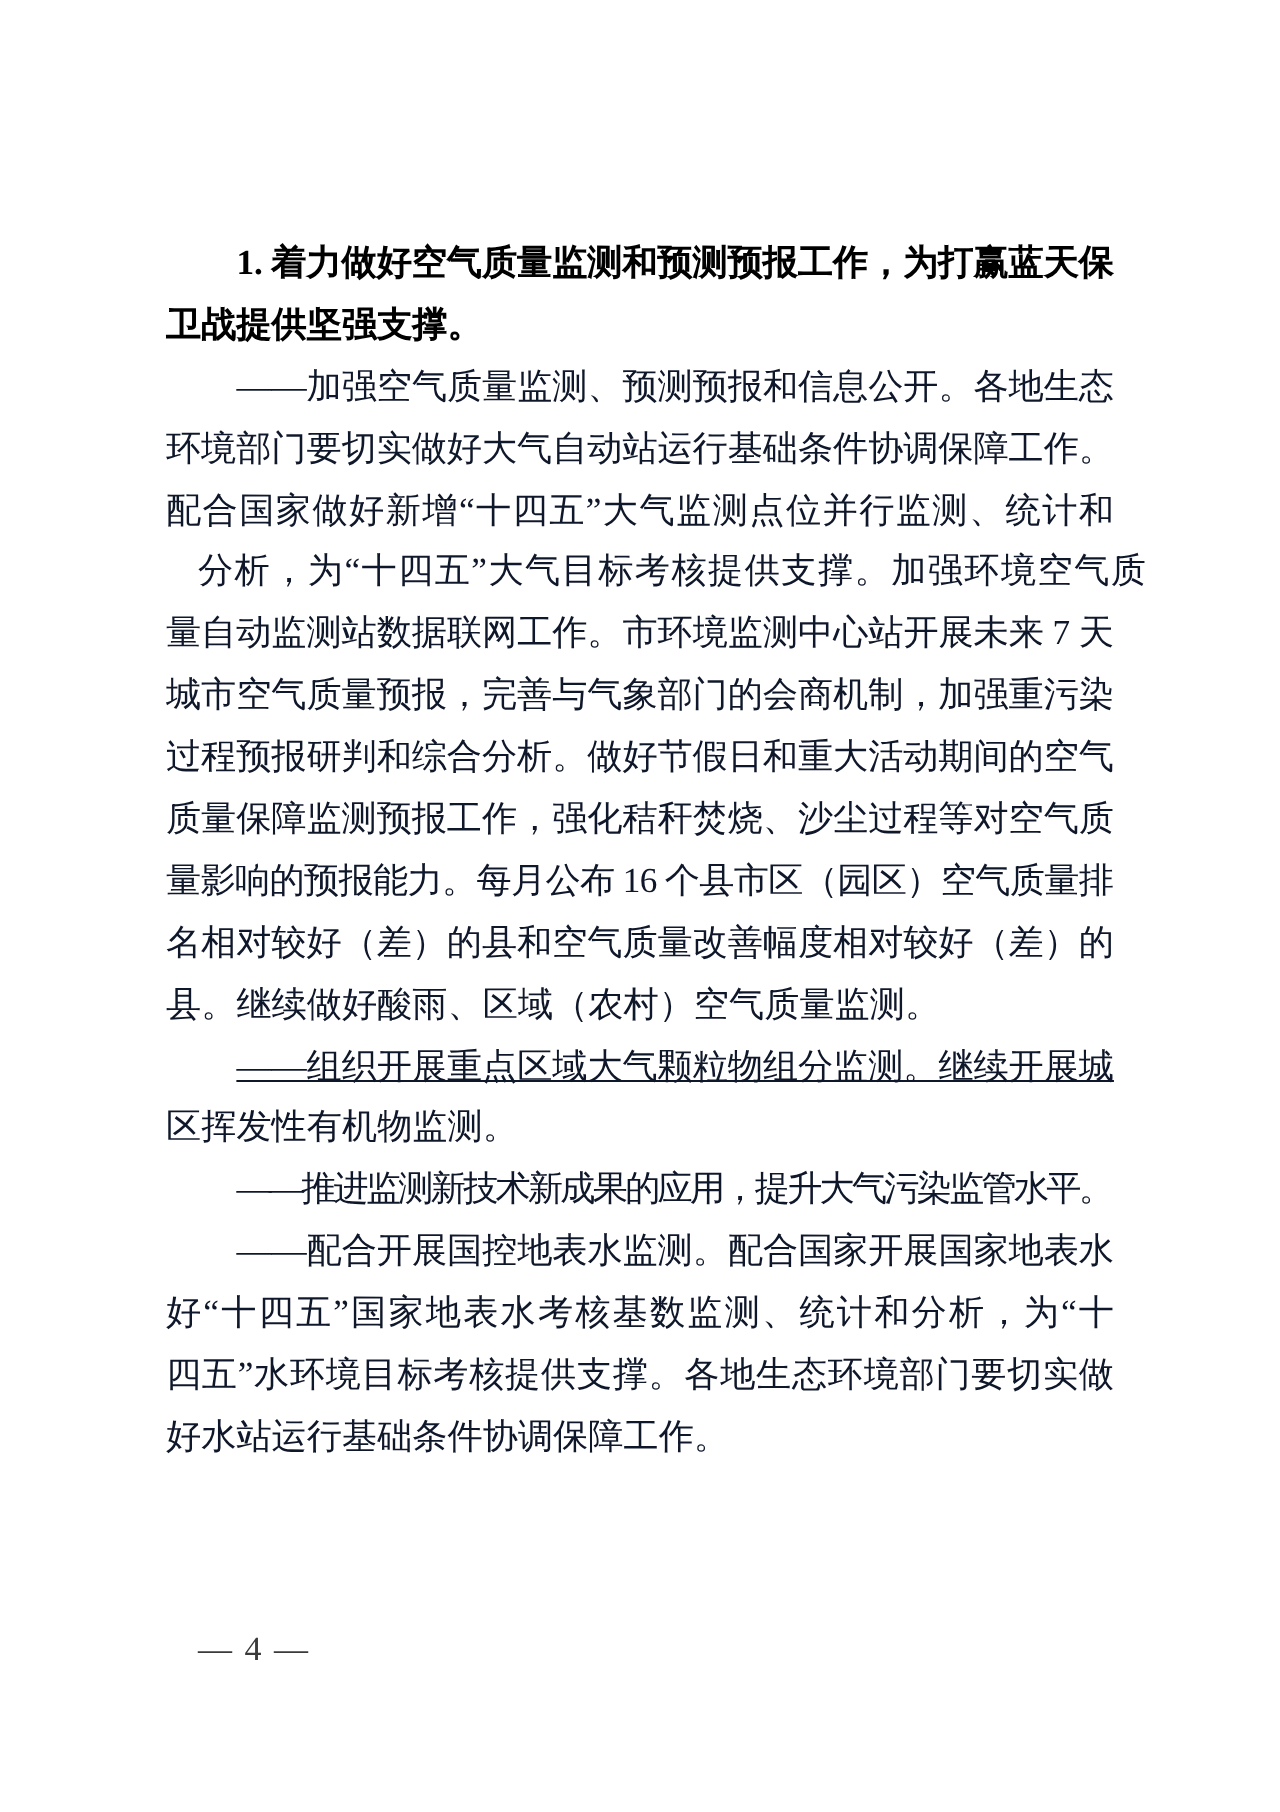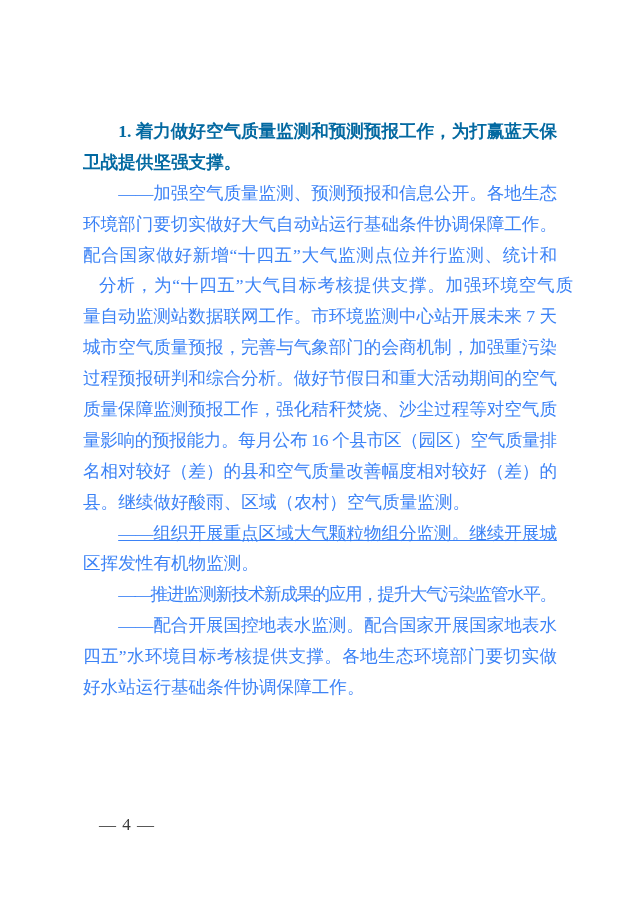--- a/index.html
+++ b/index.html
@@ -19,25 +19,25 @@
     position: absolute;
     left: 83px;
     top: 116px;
     width: 474px;
   }
   .line {
     height: 30.9px;
     line-height: 30.9px;
     font-size: 17.6px;
     white-space: nowrap;
-    color: #3b82f6;
+    color: #0f172a;
   }
   .line.bold {
     font-weight: bold;
-    color: #0369a1;
+    color: #000000;
   }
   .line.indent {
     padding-left: 35.2px;
   }
   .line span {
     display: inline-block;
     white-space: nowrap;
   }
   .page-footer {
     position: absolute;
@@ -65,17 +65,18 @@
       <div class="line"><span style="letter-spacing: -0.04px;">城市空气质量预报，完善与气象部门的会商机制，加强重污染</span></div>
       <div class="line"><span style="letter-spacing: -0.04px;">过程预报研判和综合分析。做好节假日和重大活动期间的空气</span></div>
       <div class="line"><span style="letter-spacing: -0.04px;">质量保障监测预报工作，强化秸秆焚烧、沙尘过程等对空气质</span></div>
       <div class="line"><span style="letter-spacing: -0.339px;">量影响的预报能力。每月公布 16 个县市区（园区）空气质量排</span></div>
       <div class="line"><span style="letter-spacing: -0.04px;">名相对较好（差）的县和空气质量改善幅度相对较好（差）的</span></div>
       <div class="line"><span>县。继续做好酸雨、区域（农村）空气质量监测。</span></div>
       <div class="line indent"><span style="letter-spacing: -0.043px; text-decoration: underline;">——组织开展重点区域大气颗粒物组分监测。继续开展城</span></div>
       <div class="line"><span>区挥发性有机物监测。</span></div>
       <div class="line indent"><span style="letter-spacing: -1.394px;">——推进监测新技术新成果的应用，提升大气污染监管水平。</span></div>
       <div class="line indent"><span style="letter-spacing: -0.043px;">——配合开展国控地表水监测。配合国家开展国家地表水</span></div>
+      <div class="line"><span style="letter-spacing: 1.089px;">好“十四五”国家地表水考核基数监测、统计和分析，为“十</span></div>
       <div class="line"><span style="letter-spacing: 0.337px;">四五”水环境目标考核提供支撑。各地生态环境部门要切实做</span></div>
       <div class="line"><span>好水站运行基础条件协调保障工作。</span></div>
     </div>
   <div class="page-footer">— 4 —</div>
 </div>
 
 </body></html>

